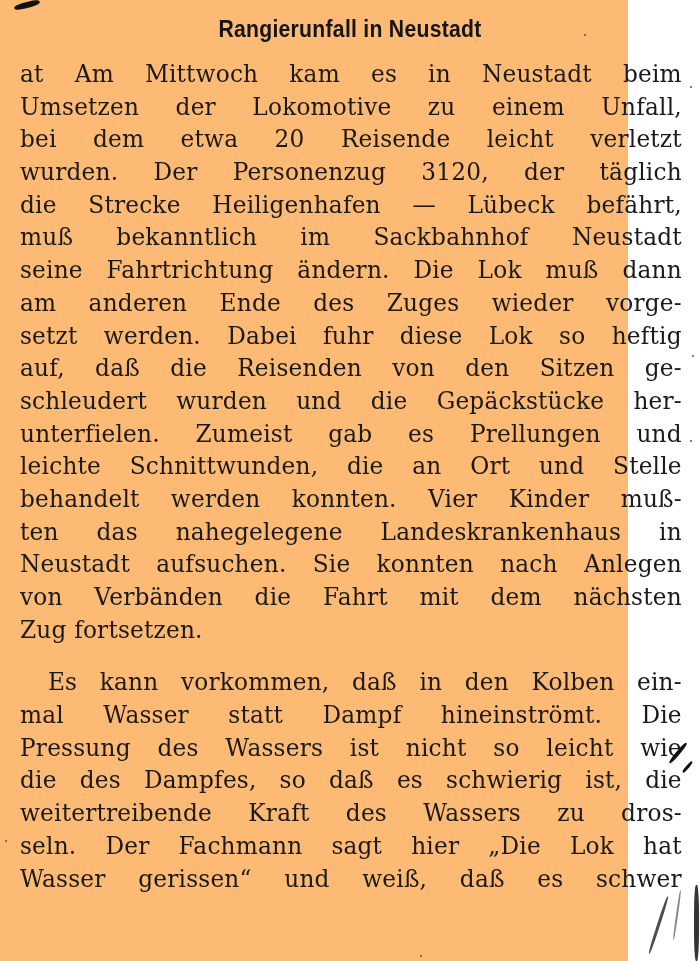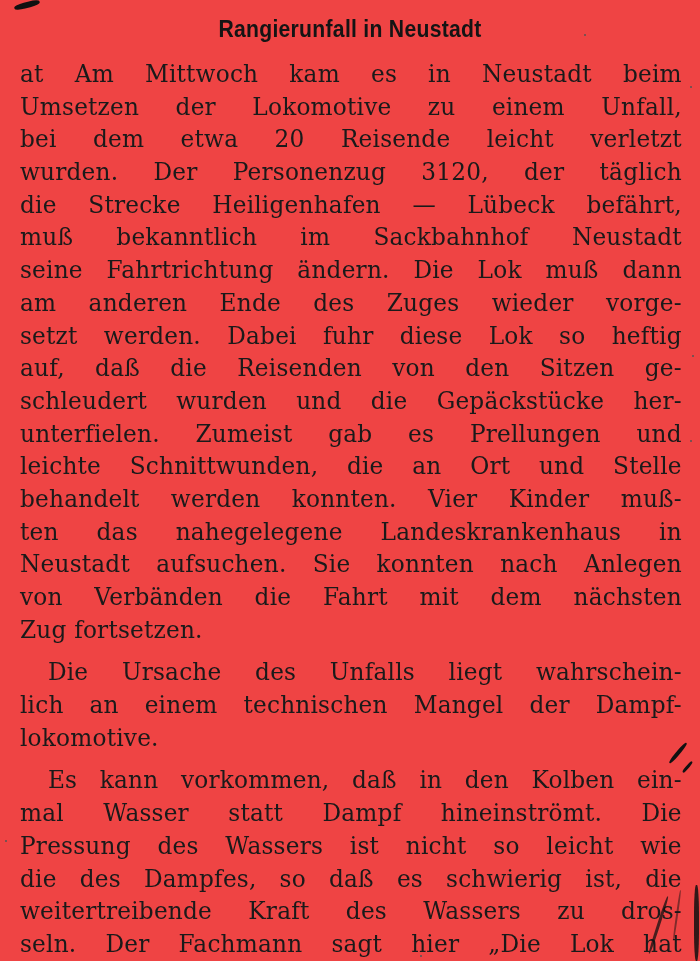--- a/index.html
+++ b/index.html
@@ -12,23 +12,23 @@
       height: 961px;
       position: relative;
       overflow: hidden;
       font-family: "DejaVu Serif", "Liberation Serif", serif;
       color: #1a1a1a;
     }
     .clipping {
       position: absolute;
       left: 0;
       top: 0;
-      width: 700px;
+      width: 628px;
       height: 961px;
-      background: #ef4444;
+      background: #fdba74;
     }
     .headline {
       position: absolute;
       top: 16px;
       left: 0;
       width: 700px;
       text-align: center;
       font-family: "Liberation Sans", "DejaVu Sans", sans-serif;
       font-weight: bold;
       font-size: 23px;
@@ -106,25 +106,20 @@
       <span class="line">leichte Schnittwunden, die an Ort und Stelle</span>
       <span class="line">behandelt werden konnten. Vier Kinder muß-</span>
       <span class="line">ten das nahegelegene Landeskrankenhaus in</span>
       <span class="line">Neustadt aufsuchen. Sie konnten nach Anlegen</span>
       <span class="line">von Verbänden die Fahrt mit dem nächsten</span>
       <span class="line last">Zug fortsetzen.</span>
     </div>
 
     <span class="para-gap"></span>
 
-    <div>
-      <span class="line indent">Die Ursache des Unfalls liegt wahrschein-</span>
-      <span class="line">lich an einem technischen Mangel der Dampf-</span>
-      <span class="line last">lokomotive.</span>
-    </div>
 
     <span class="para-gap"></span>
 
     <div>
       <span class="line indent">Es kann vorkommen, daß in den Kolben ein-</span>
       <span class="line">mal Wasser statt Dampf hineinströmt. Die</span>
       <span class="line">Pressung des Wassers ist nicht so leicht wie</span>
       <span class="line">die des Dampfes, so daß es schwierig ist, die</span>
       <span class="line">weitertreibende Kraft des Wassers zu dros-</span>
       <span class="line">seln. Der Fachmann sagt hier „Die Lok hat</span>

